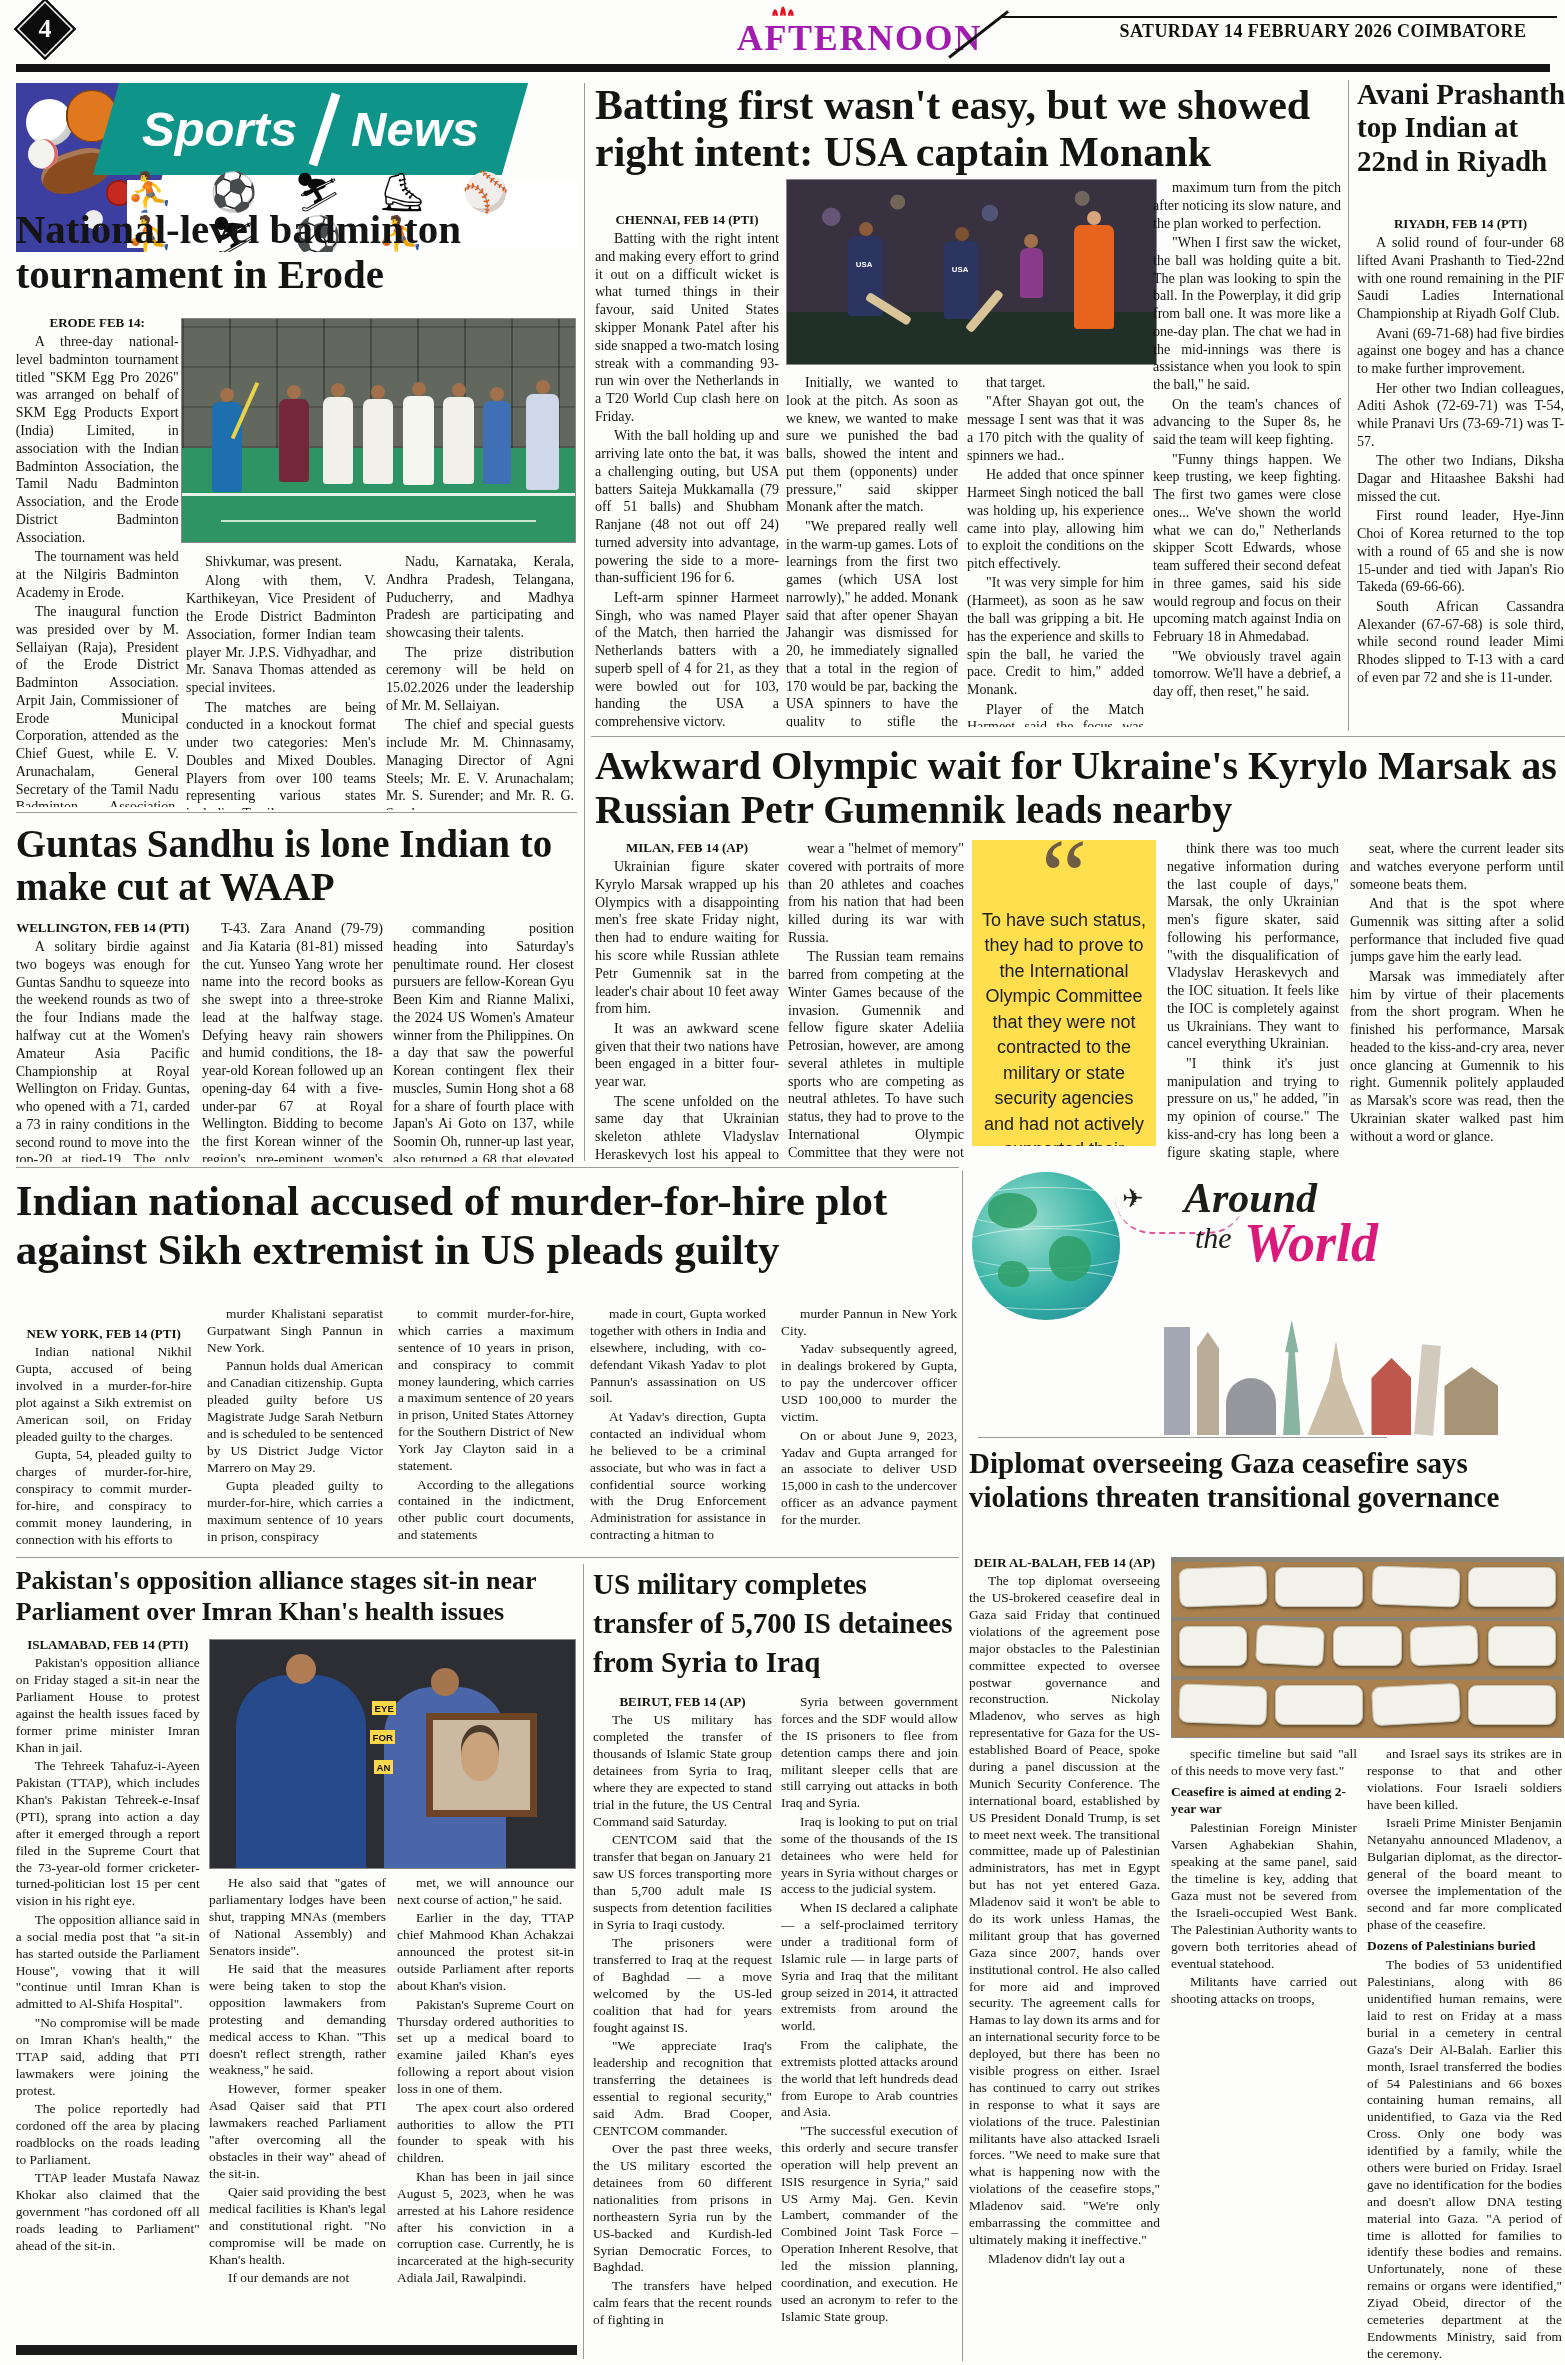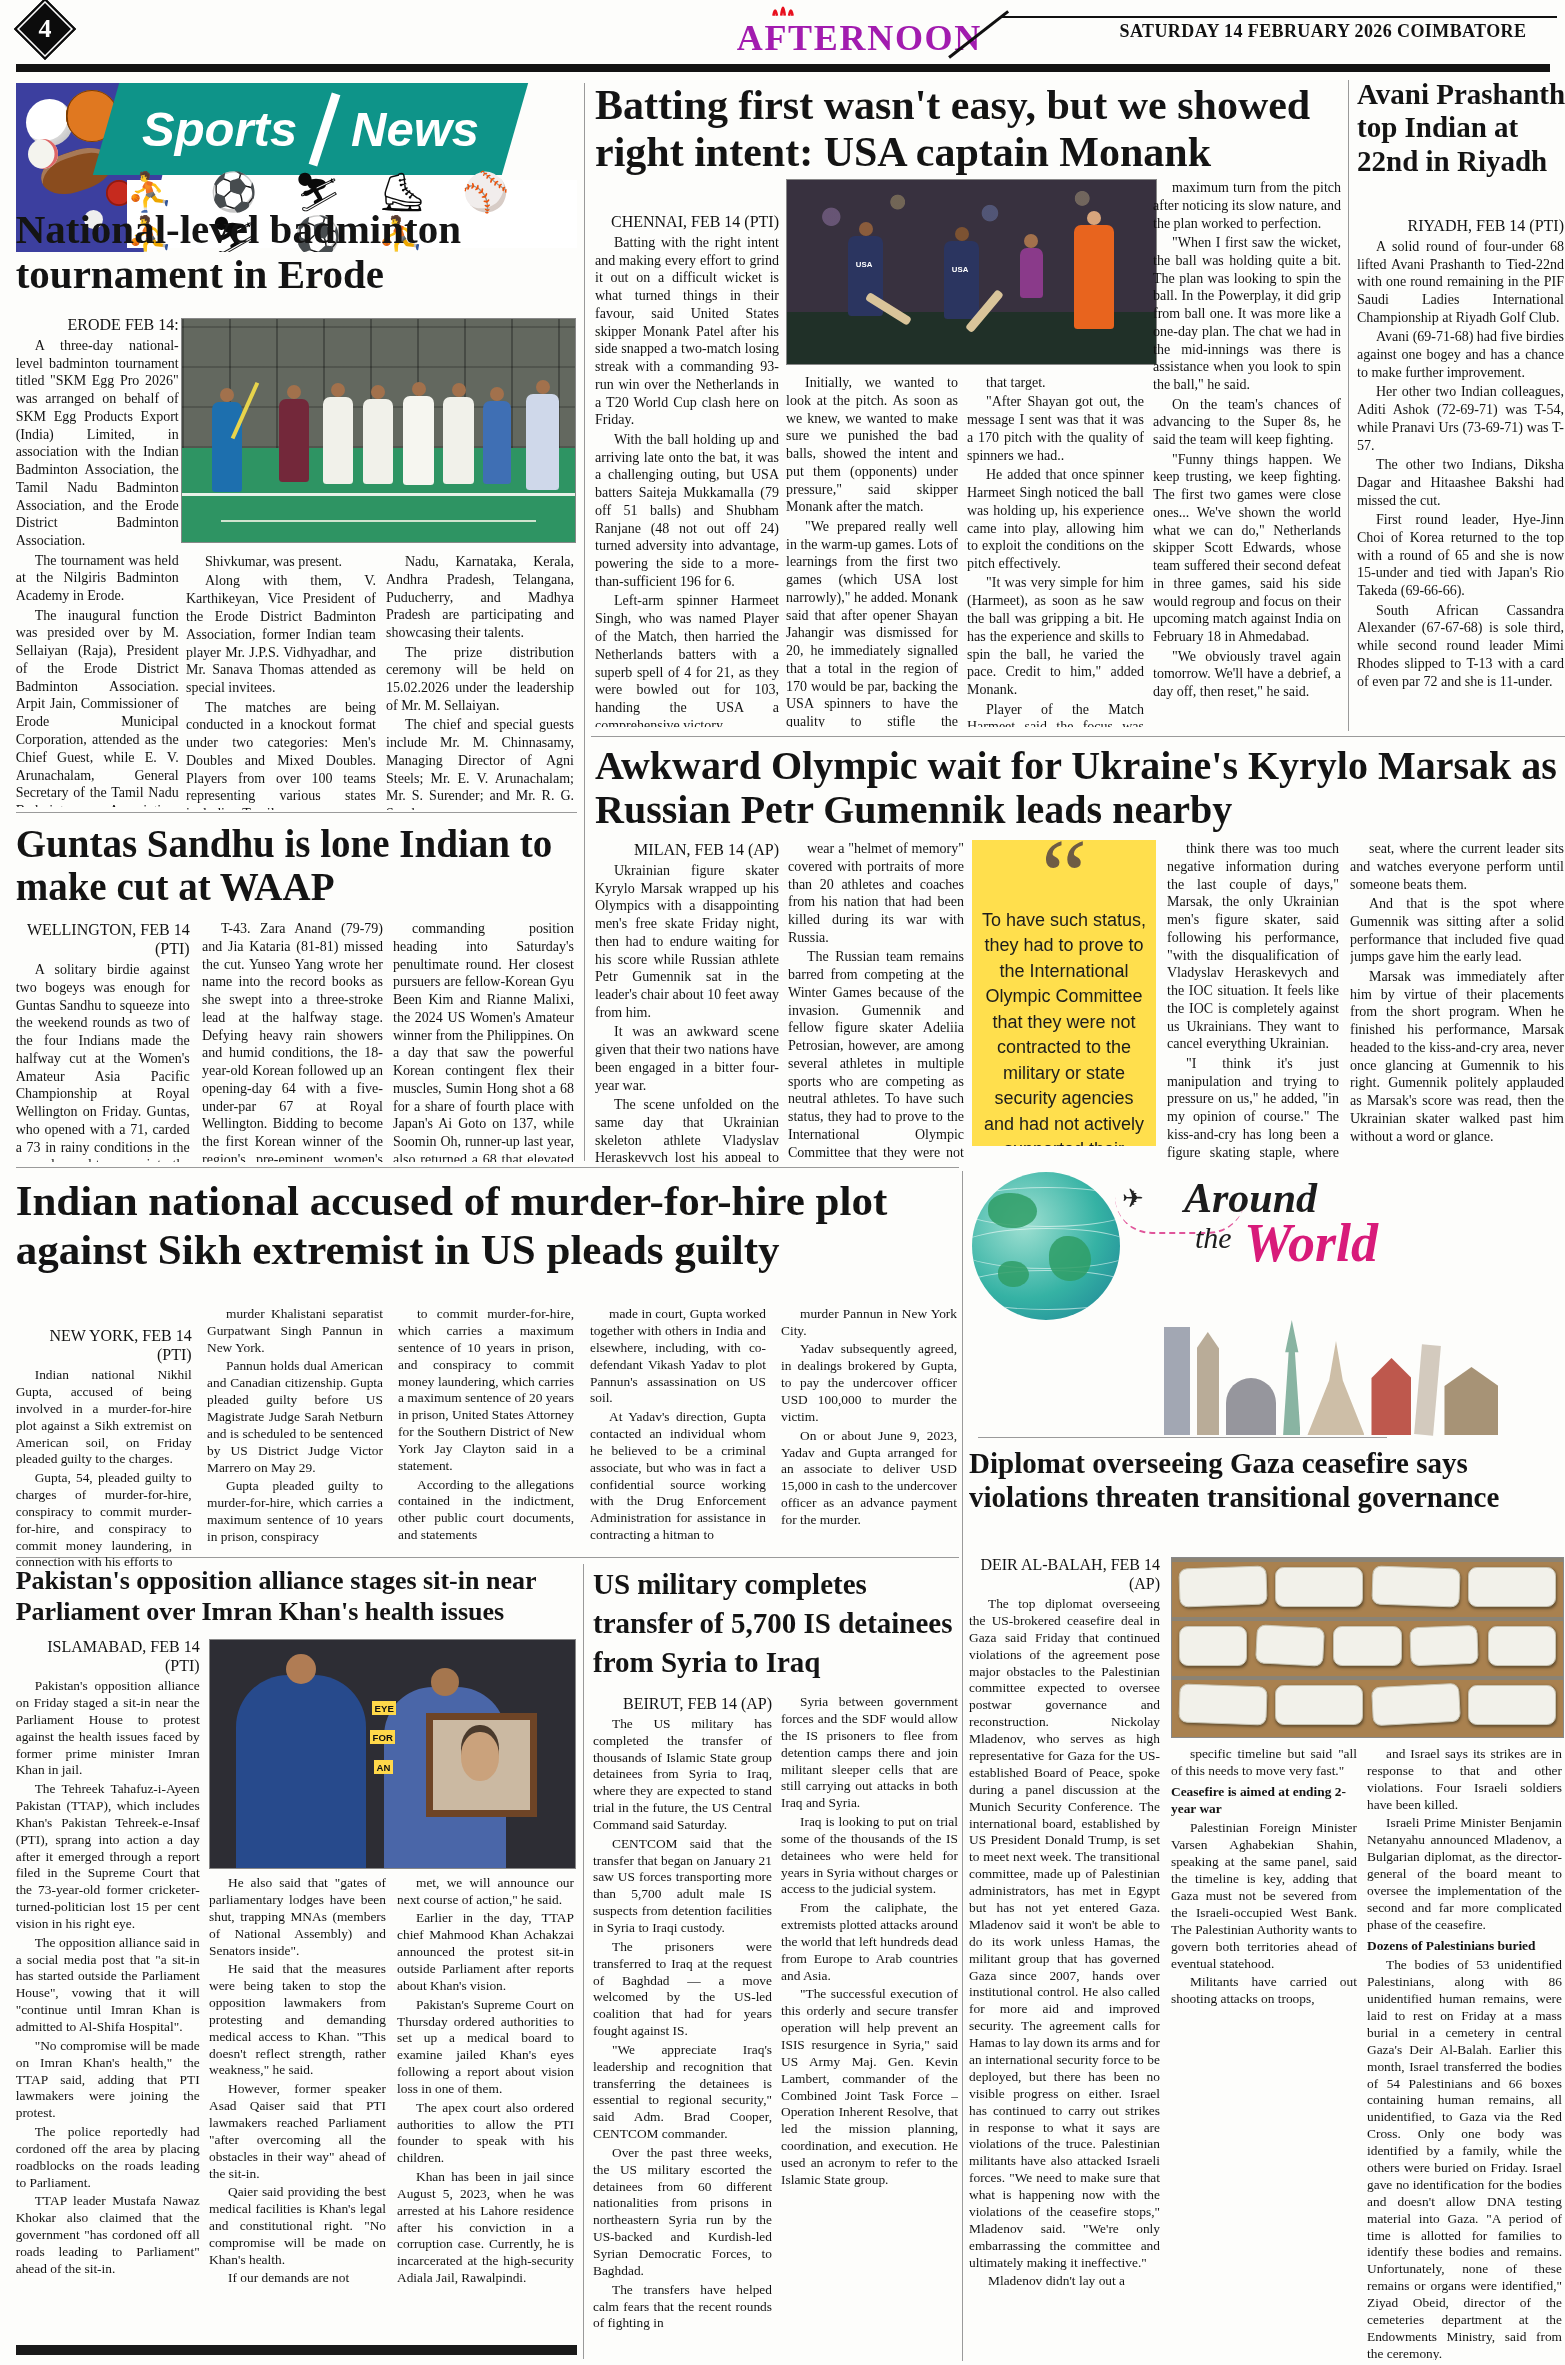--- a/index.html
+++ b/index.html
@@ -40,21 +40,21 @@
   .picto { position:absolute; left:111px; top:97px; width:461px; height:68px; background:#fff;
            display:flex; align-items:center; justify-content:center; font-family:"DejaVu Sans", sans-serif;
            font-size:38px; letter-spacing:12px; color:#0a0a0a; }
   .ball { position:absolute; border-radius:50%; }
 
   
   .head { position:absolute; font-weight:bold; margin:0; color:#141414; }
   .col  { position:absolute; overflow:hidden; }
   .col p { margin:0 0 1.7px; text-indent:19px; text-align:justify; font-size:14px; line-height:1.27; }
   .col.small p { font-size:13.4px; line-height:1.26; }
-  .col p.dateline { text-indent:0; text-align:right; font-weight:normal; font-size:16px; line-height:1.2;
+  .col p.dateline { text-indent:0; text-align:center; font-weight:bold; font-size:13px; line-height:1.2;
                     margin-bottom:2.6px; }
   .col p.subhead { text-indent:0; font-weight:bold; text-align:left; margin:4.3px 0 2.6px; }
 
   
   .pullquote { position:absolute; background:#ffdf4d; overflow:hidden; text-align:center;
                font-family:"Liberation Sans", sans-serif; color:#1c1c1c; }
   .pullquote .qmark { font-family:"Liberation Serif", serif; font-size:104px; line-height:0.7;
                color:#6e5c44; height:64px; overflow:hidden; }
   .pullquote .qtext { font-size:18px; line-height:1.42; padding:3.5px 8.7px; }
 
@@ -518,20 +518,21 @@
           <p>The prisoners were transferred to Iraq at the request of Baghdad — a move welcomed by the US-led coalition that had for years fought against IS.</p>
           <p>"We appreciate Iraq's leadership and recognition that transferring the detainees is essential to regional security," said Adm. Brad Cooper, CENTCOM commander.</p>
           <p>Over the past three weeks, the US military escorted the detainees from 60 different nationalities from prisons in northeastern Syria run by the US-backed and Kurdish-led Syrian Democratic Forces, to Baghdad.</p>
           <p>The transfers have helped calm fears that the recent rounds of fighting in</p>
         </div>
     </div>
     <div class="col small" style="left:781px;top:1694px;width:177px;height:670px;">
         <div>
           <p>Syria between government forces and the SDF would allow the IS prisoners to flee from detention camps there and join militant sleeper cells that are still carrying out attacks in both Iraq and Syria.</p>
           <p>Iraq is looking to put on trial some of the thousands of the IS detainees who were held for years in Syria without charges or access to the judicial system.</p>
+          <p>When IS declared a caliphate — a self-proclaimed territory under a traditional form of Islamic rule — in large parts of Syria and Iraq that the militant group seized in 2014, it attracted extremists from around the world.</p>
           <p>From the caliphate, the extremists plotted attacks around the world that left hundreds dead from Europe to Arab countries and Asia.</p>
           <p>"The successful execution of this orderly and secure transfer operation will help prevent an ISIS resurgence in Syria," said US Army Maj. Gen. Kevin Lambert, commander of the Combined Joint Task Force – Operation Inherent Resolve, that led the mission planning, coordination, and execution. He used an acronym to refer to the Islamic State group.</p>
         </div>
       </div>
   </section>
 
 </div>
 
 
 </body></html>

